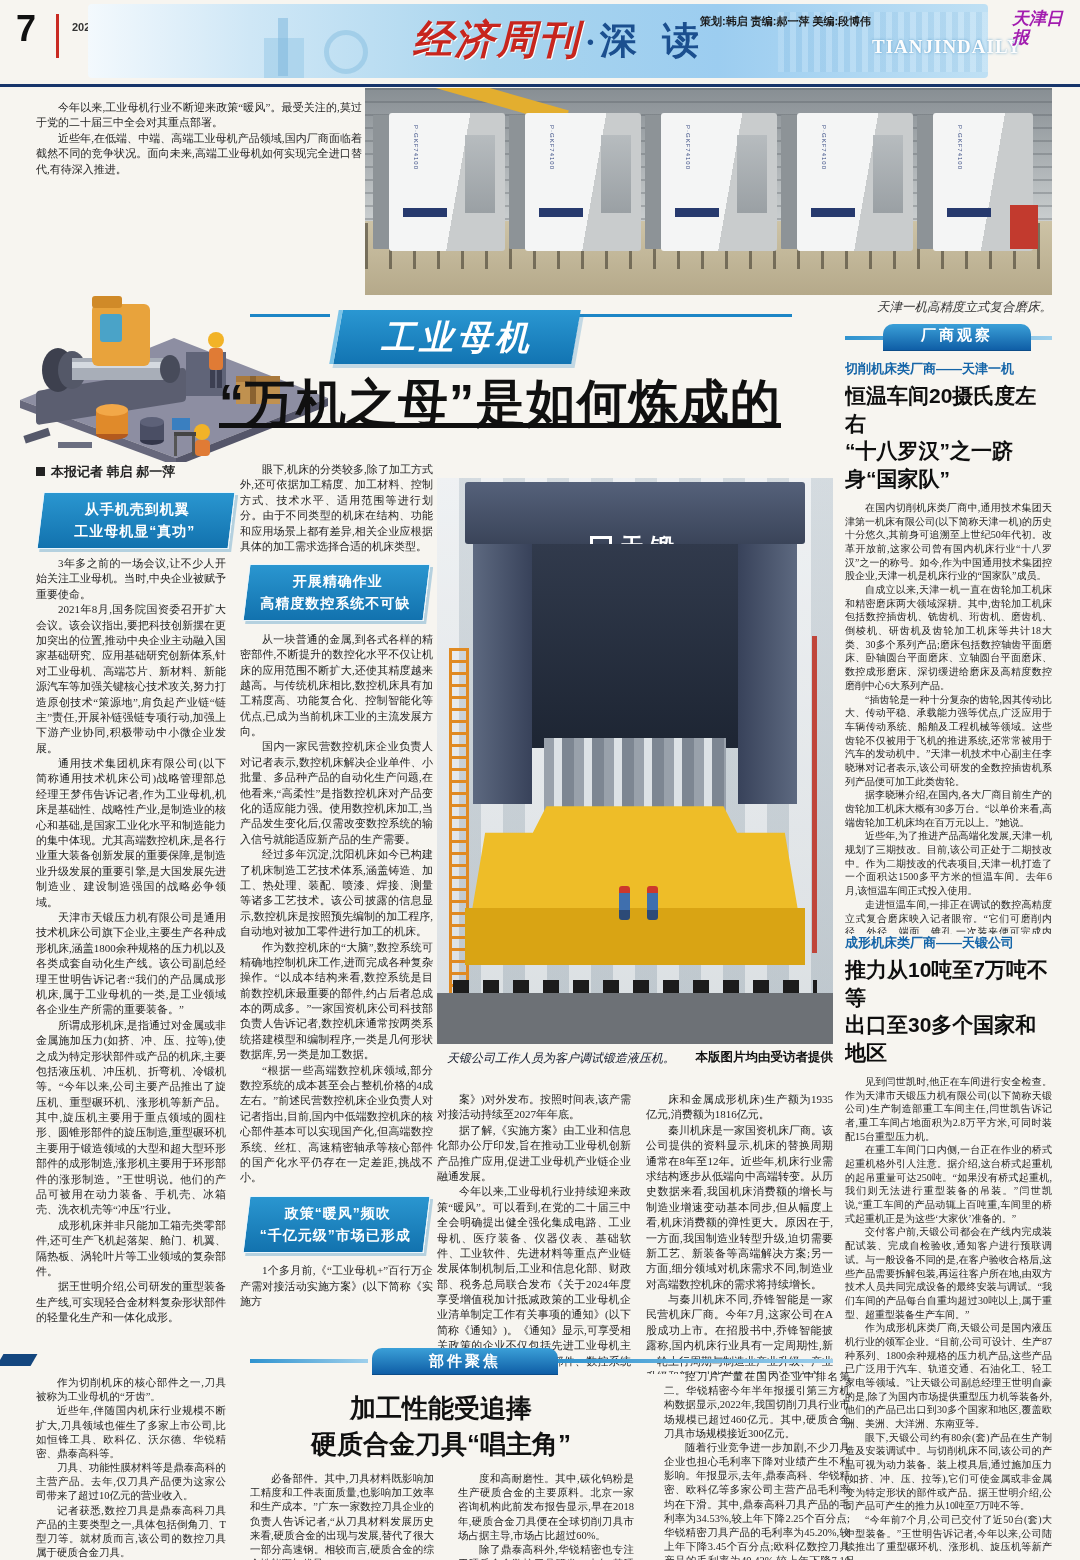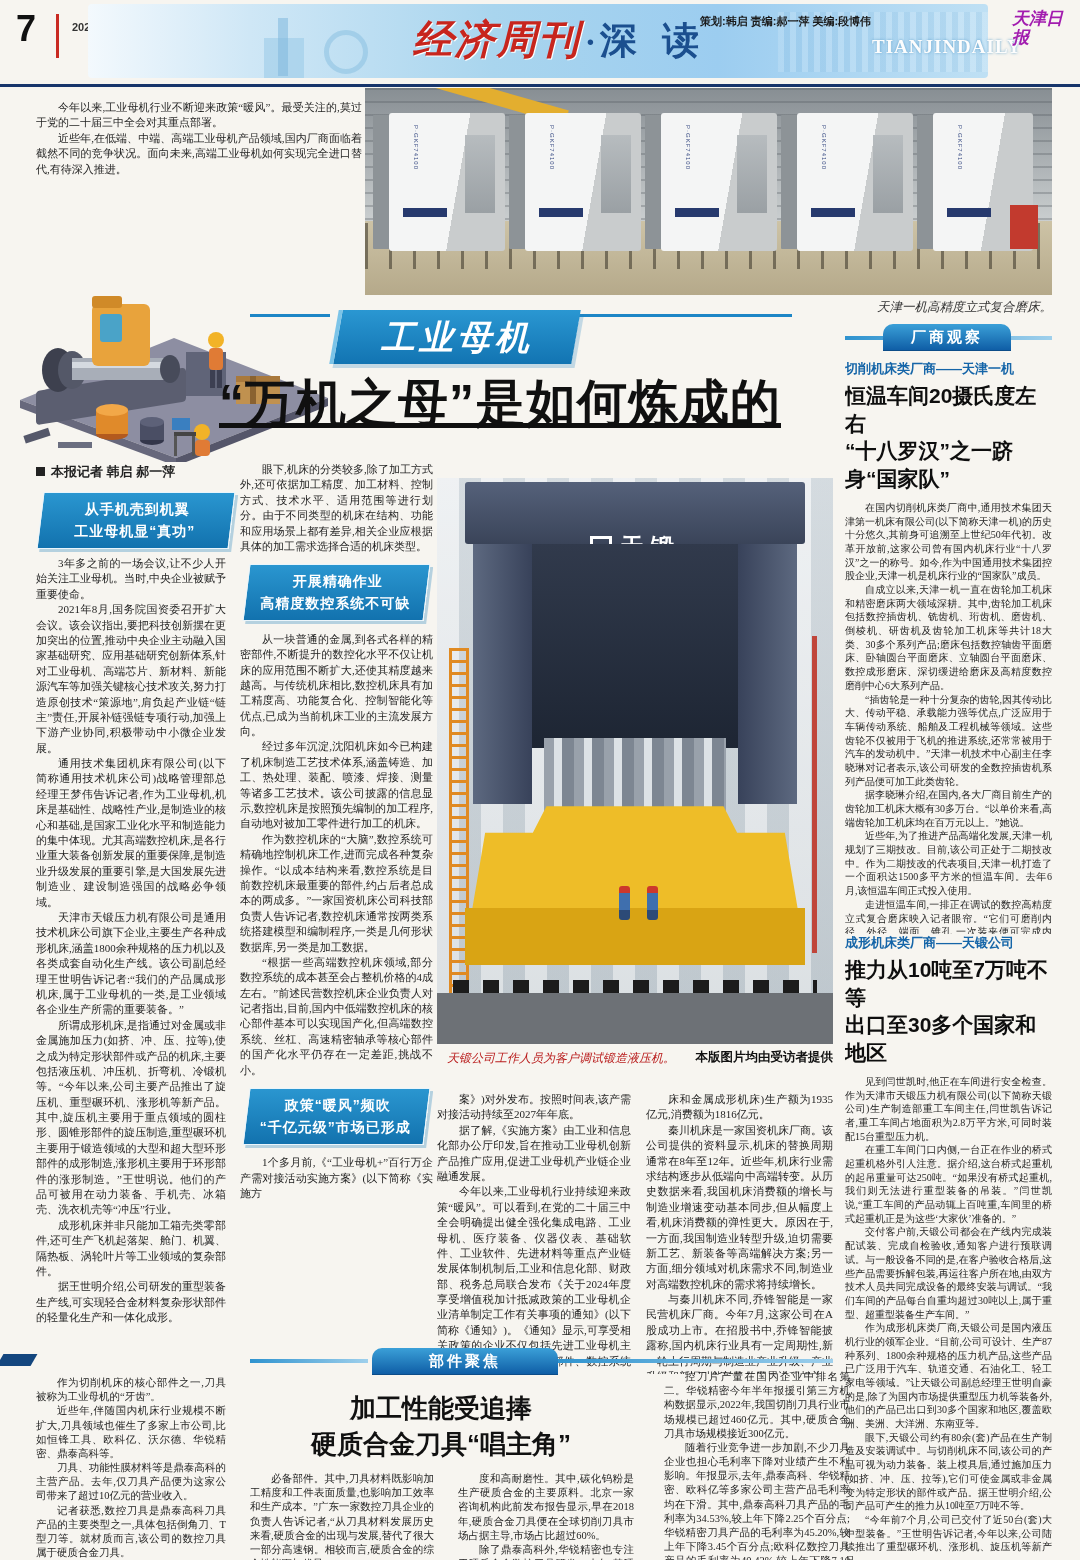--- a/index.html
+++ b/index.html
@@ -73,35 +73,35 @@
   .p-cavity{position:absolute;left:24%;top:66px;width:52%;height:36%;background:linear-gradient(#313a4c,#1d2533);}
   .p-cyls{position:absolute;left:27%;top:46%;width:46%;height:18%;background:repeating-linear-gradient(90deg,#99a1ab 0 10px,#dde2e6 10px 18px,#7d8692 18px 30px);}
   .p-yellow{position:absolute;left:7%;top:58%;width:86%;height:26%;background:#eebd28;clip-path:polygon(0 100%,6% 18%,20% 18%,24% 0,76% 0,80% 18%,94% 18%,100% 100%);}
   .p-yellow2{position:absolute;left:7%;top:76%;width:86%;height:10%;background:#d9a414;}
   .p-worker{position:absolute;width:11px;height:34px;background:linear-gradient(#cc382c 0 7px,#3f6fae 7px 24px,#2c4a77 24px);border-radius:3px;}
   .p-base{position:absolute;left:0;bottom:0;width:100%;height:9%;background:#6d7176;}
   .p-teeth{position:absolute;left:4%;bottom:8.5%;width:92%;height:16px;background:repeating-linear-gradient(90deg,#1c1c1c 0 16px,transparent 16px 30px);}
   .p-ladder{position:absolute;left:3%;top:30%;width:14px;height:62%;border-left:3px solid #e08a22;border-right:3px solid #e08a22;
             background:repeating-linear-gradient(180deg,#e08a22 0 3px,transparent 3px 12px);}
   .p-mast{position:absolute;right:4%;top:28%;width:5px;height:56%;background:#c0453a;}
-  .pp-cap-l{position:absolute;left:447px;top:1050px;width:270px;font:italic 12px "Liberation Serif",serif;color:#b91c1c;}
+  .pp-cap-l{position:absolute;left:447px;top:1050px;width:270px;font:italic 12px "Liberation Serif",serif;color:#0f172a;}
   .pp-cap-r{position:absolute;left:655px;top:1049px;width:178px;text-align:right;font:bold 12.5px "Liberation Sans",sans-serif;color:#111;}
   
   .ribbon-tab{background:linear-gradient(180deg,#3ba0d8,#0f5ea6);color:#fff;text-align:center;
               border-radius:10px 10px 0 0;font:bold 15px/26px "Liberation Sans",sans-serif;letter-spacing:3px;
               box-shadow:0 1px 0 #0c4c88;}
   .ribbon-bar{background:linear-gradient(90deg,#2f93cf,#9fd0ec);height:4px;}
   
   .rc{position:absolute;left:845px;width:207px;overflow:hidden;}
   .rc .tag{font:bold 13px "Liberation Sans",sans-serif;color:#1565a8;margin:8px 0 4px;}
   .rc h3{margin:2px 0 8px;font:bold 21px/1.32 "Liberation Sans",sans-serif;color:#0e0e0e;letter-spacing:0;}
   .rc .textcol p{font-size:10px;line-height:1.37;}
   .obs-ribbon{position:relative;height:28px;margin-top:2px;}
   .obs-ribbon .ribbon-bar{position:absolute;left:0;top:12px;width:100%;}
-  .obs-ribbon .ribbon-tab{position:absolute;left:38px;top:0;width:128px;}
+  .obs-ribbon .ribbon-tab{position:absolute;left:38px;top:0;width:148px;font-family:Liberation Mono, monospace;}
   
   .b-wedge{position:absolute;left:0;top:1354px;width:34px;height:12px;background:#14467e;transform:skewX(-30deg);}
   .b-tab{position:absolute;left:372px;top:1348px;width:186px;}
   .b-bar{position:absolute;left:558px;top:1359px;width:275px;}
   .b-bar2{position:absolute;left:250px;top:1359px;width:118px;}
   .b-title{position:absolute;left:250px;top:1390px;width:382px;text-align:center;font:900 26px/1.4 "Liberation Sans",sans-serif;color:#111;}
   .bc{position:absolute;overflow:hidden;}
   .bc p{margin:0;font:10.5px/1.35 "Liberation Serif",serif;text-indent:2em;text-align:justify;color:#1f1f1f;}
   .bc1{left:36px;top:1376px;width:190px;height:184px;}
   .bc2{left:250px;top:1472px;width:184px;height:88px;}
@@ -232,20 +232,21 @@
   <div class="c2">
     <div class="textcol">
         <p>眼下,机床的分类较多,除了加工方式外,还可依据加工精度、加工材料、控制方式、技术水平、适用范围等进行划分。由于不同类型的机床在结构、功能和应用场景上都有差异,相关企业应根据具体的加工需求选择合适的机床类型。</p>
       </div>
     <div class="secbox inflow">
       <div>开展精确作业</div>
       <div>高精度数控系统不可缺</div>
     </div>
     <div class="textcol">
         <p>从一块普通的金属,到各式各样的精密部件,不断提升的数控化水平不仅让机床的应用范围不断扩大,还使其精度越来越高。与传统机床相比,数控机床具有加工精度高、功能复合化、控制智能化等优点,已成为当前机床工业的主流发展方向。</p>
+        <p>国内一家民营数控机床企业负责人对记者表示,数控机床解决企业单件、小批量、多品种产品的自动化生产问题,在他看来,“高柔性”是指数控机床对产品变化的适应能力强。使用数控机床加工,当产品发生变化后,仅需改变数控系统的输入信号就能适应新产品的生产需要。</p>
         <p>经过多年沉淀,沈阳机床如今已构建了机床制造工艺技术体系,涵盖铸造、加工、热处理、装配、喷漆、焊接、测量等诸多工艺技术。该公司披露的信息显示,数控机床是按照预先编制的加工程序,自动地对被加工零件进行加工的机床。</p>
         <p>作为数控机床的“大脑”,数控系统可精确地控制机床工作,进而完成各种复杂操作。“以成本结构来看,数控系统是目前数控机床最重要的部件,约占后者总成本的两成多。”一家国资机床公司科技部负责人告诉记者,数控机床通常按两类系统搭建模型和编制程序,一类是几何形状数据库,另一类是加工数据。</p>
         <p>“根据一些高端数控机床领域,部分数控系统的成本甚至会占整机价格的4成左右。”前述民营数控机床企业负责人对记者指出,目前,国内中低端数控机床的核心部件基本可以实现国产化,但高端数控系统、丝杠、高速精密轴承等核心部件的国产化水平仍存在一定差距,挑战不小。</p>
       </div>
     <div class="secbox inflow">
       <div>政策“暖风”频吹</div>
       <div>“千亿元级”市场已形成</div>
     </div>
     <div class="textcol">
         <p>1个多月前,《“工业母机+”百行万企产需对接活动实施方案》(以下简称《实施方</p>

